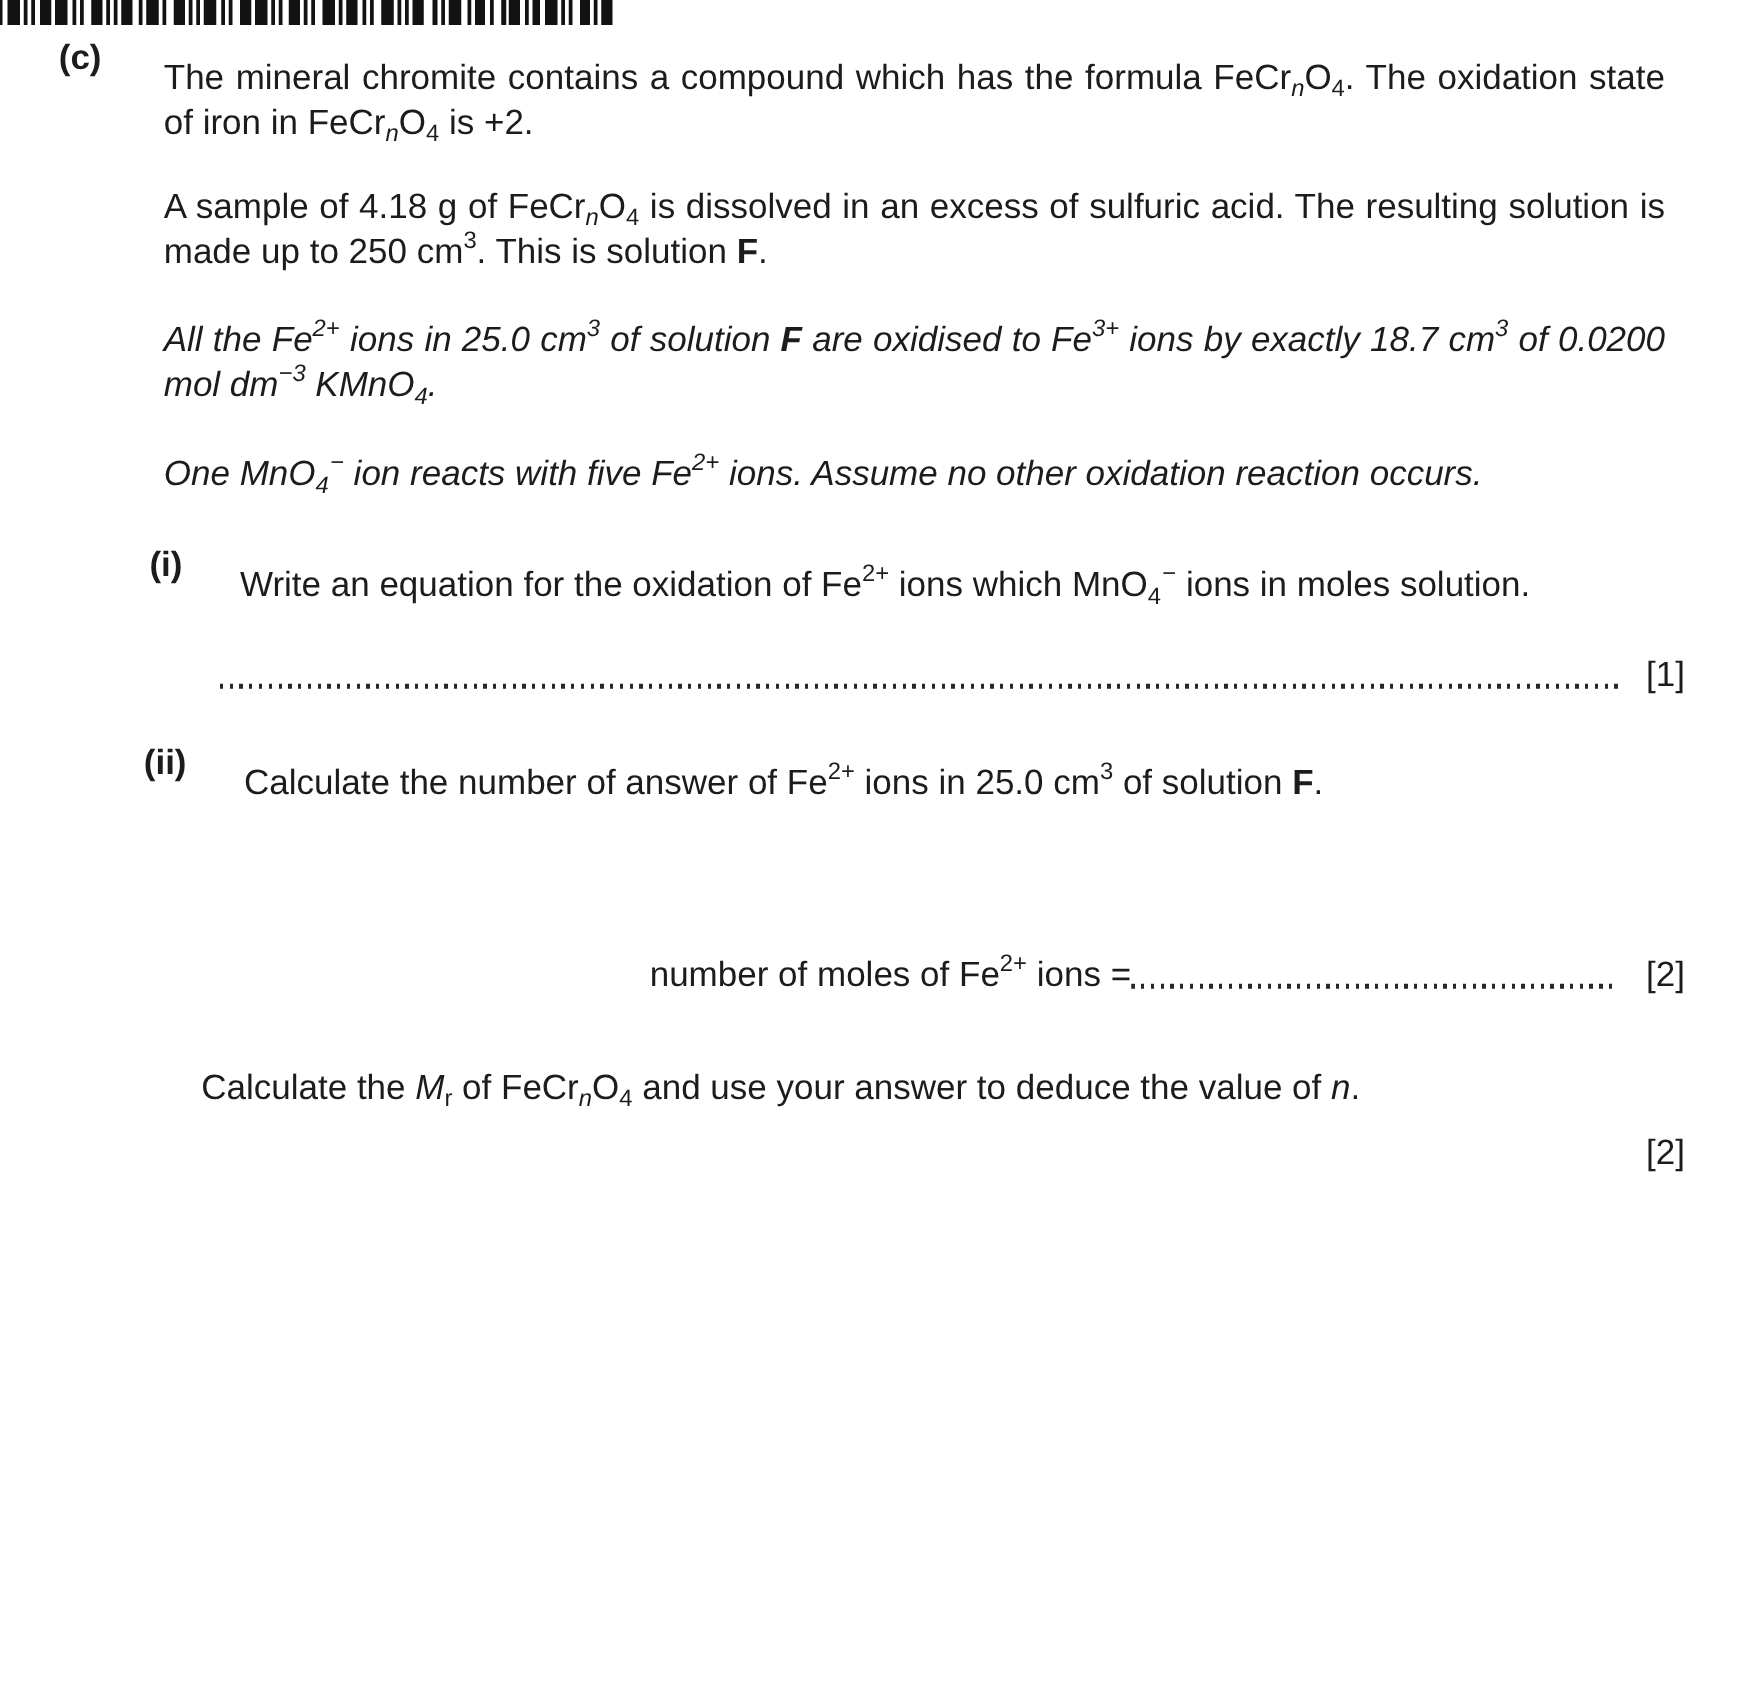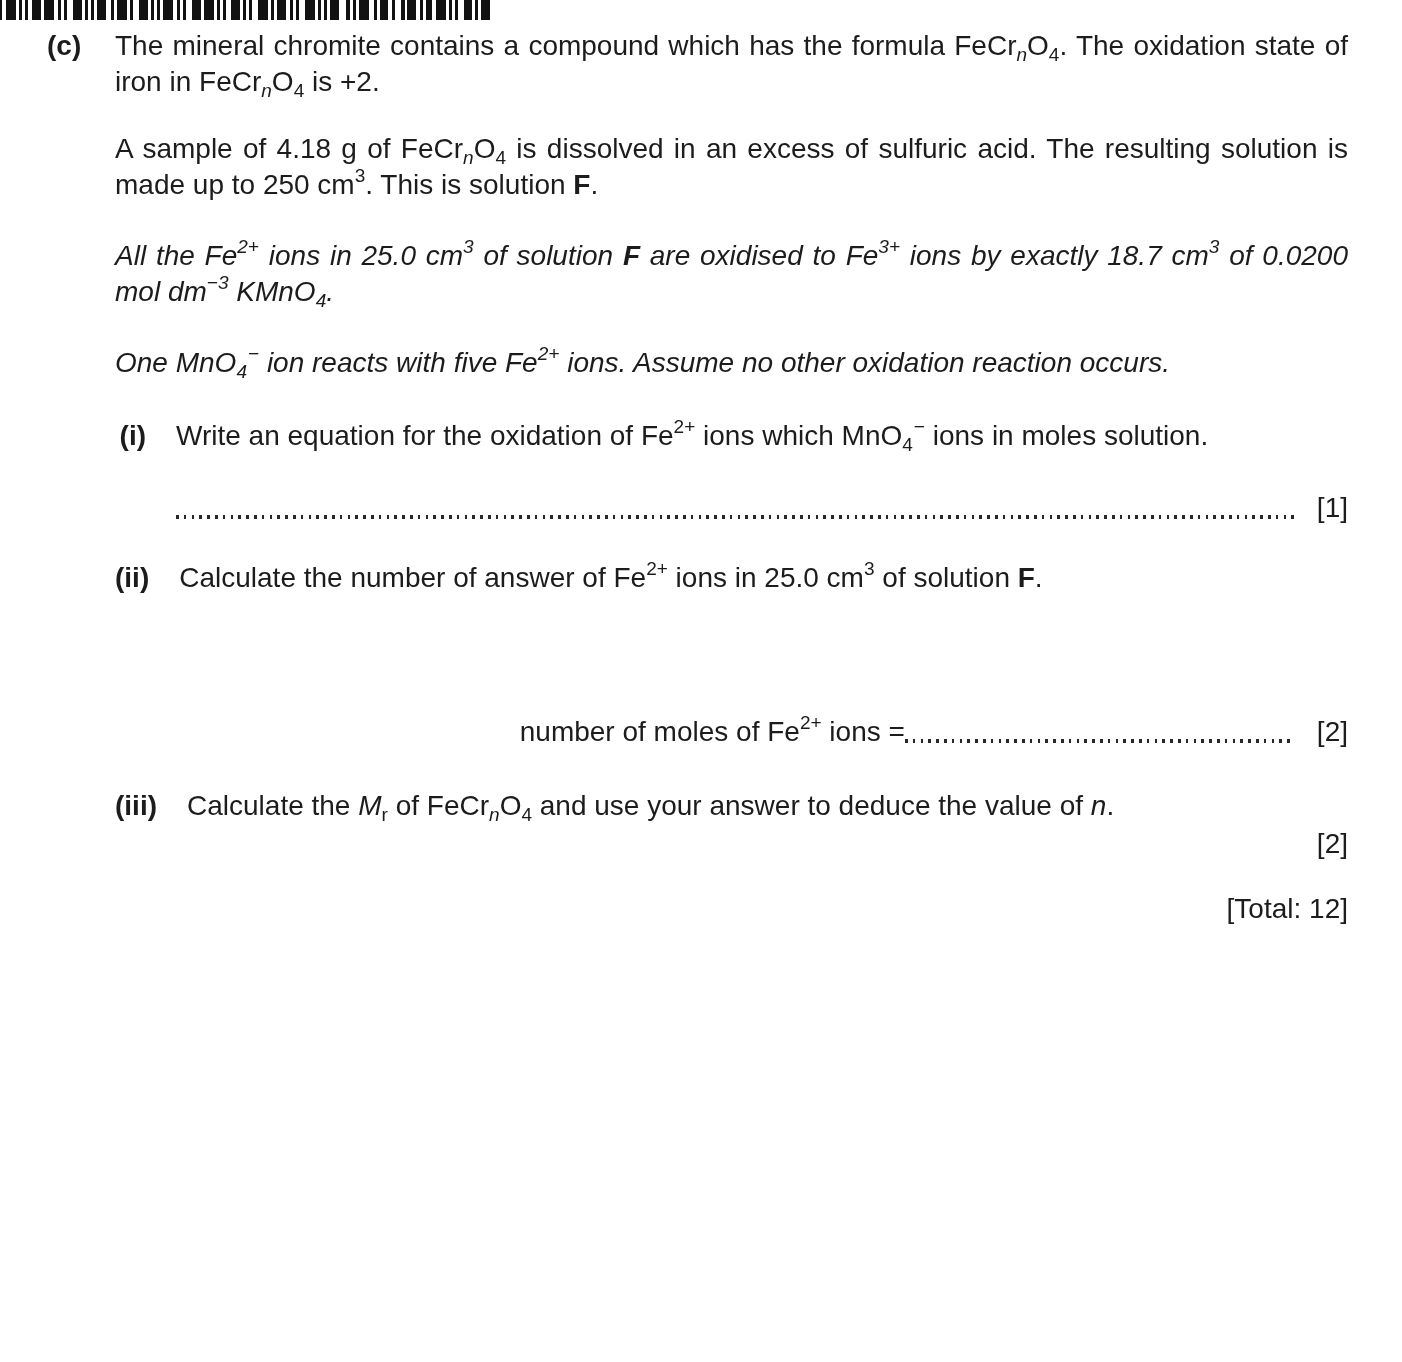--- a/index.html
+++ b/index.html
@@ -15,21 +15,21 @@
   .barcode{
     position:absolute;top:0;left:0;
     width:541px;height:20px;
     overflow:hidden;white-space:nowrap;font-size:0;
   }
   .barcode span{display:inline-block;height:20px;background:#121212;vertical-align:top;}
   .content{padding:28px 54px 0 47px;}
   .qc{display:flex;}
   .qc-label{flex:0 0 68px;font-weight:bold;}
   .qc-body{flex:1;min-width:0;}
-  .para{margin:0;text-align:justify;}
+  .para{margin:16px;text-align:justify;}
   .mt31{margin-top:31px;} .mt35{margin-top:35px;font-style:italic;} .mt37{margin-top:37px;}
   .mt34{margin-top:34px;} .mt142{margin-top:118px;} .mt38{margin-top:38px;}
   .mt77{margin-top:77px;} .mt32{margin-top:32px;} .mt2{margin-top:2px;}
   .mt29{margin-top:29px;} .mt36{margin-top:36px;}
   .subq{display:flex;}
   .subq-label{flex:0 0 31px;display:flex;justify-content:flex-end;font-weight:bold;}
   .subq-label span{white-space:nowrap;}
   .subq-body{flex:1;min-width:0;margin-left:30px;text-align:justify;}
   .seg-b{font-weight:bold;}
   .seg-i{font-style:italic;}
@@ -87,27 +87,23 @@
             <p class="para"><span class="seg-n">Calculate the number of answer of Fe</span><span class="seg-sup">2+</span><span class="seg-n"> ions in 25.0 cm</span><span class="seg-sup">3</span><span class="seg-n"> of solution </span><span class="seg-b">F</span><span class="seg-n">.</span></p>
             <div class="ansrow right mt142">
               <span><span class="seg-n">number of moles of Fe</span><span class="seg-sup">2+</span><span class="seg-n"> ions = </span></span>
               <span class="leader w390"></span>
               <span class="mark">[2]</span>
             </div>
           </div>
         </div>
 
         <div class="subq mt38">
-          <div class="subq-label">
-              <span>(iii)</span>
-            </div>
           <div class="subq-body">
             <p class="para"><span class="seg-n">Calculate the </span><span class="seg-i">M</span><span class="seg-sub">r</span><span class="seg-n"> of FeCr</span><span class="seg-sub seg-i">n</span><span class="seg-n">O</span><span class="seg-sub">4</span><span class="seg-n"> and use your answer to deduce the value of </span><span class="seg-i">n</span><span class="seg-n">.</span></p>
             <div class="rightline mt2">[2]</div>
           </div>
         </div>
 
-        <div class="rightline mt29">[Total: 12]</div>
 
       </div>
     </div>
   </div>
 </div>
 
 </body></html>

